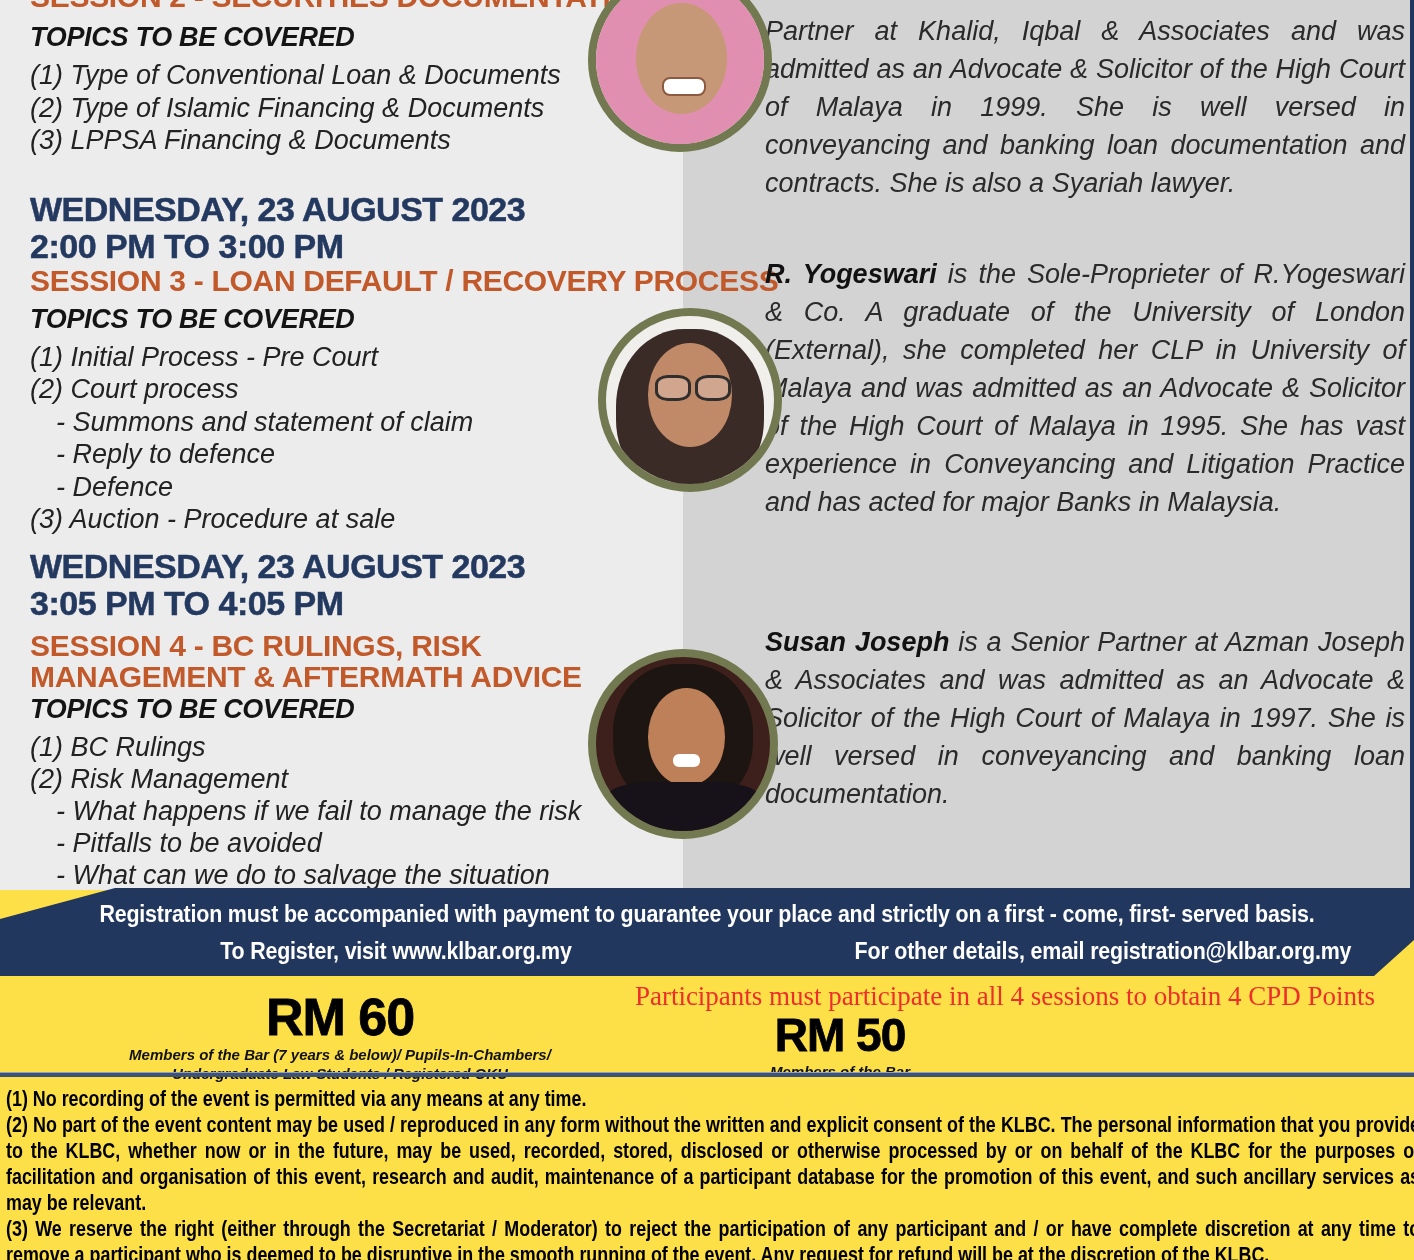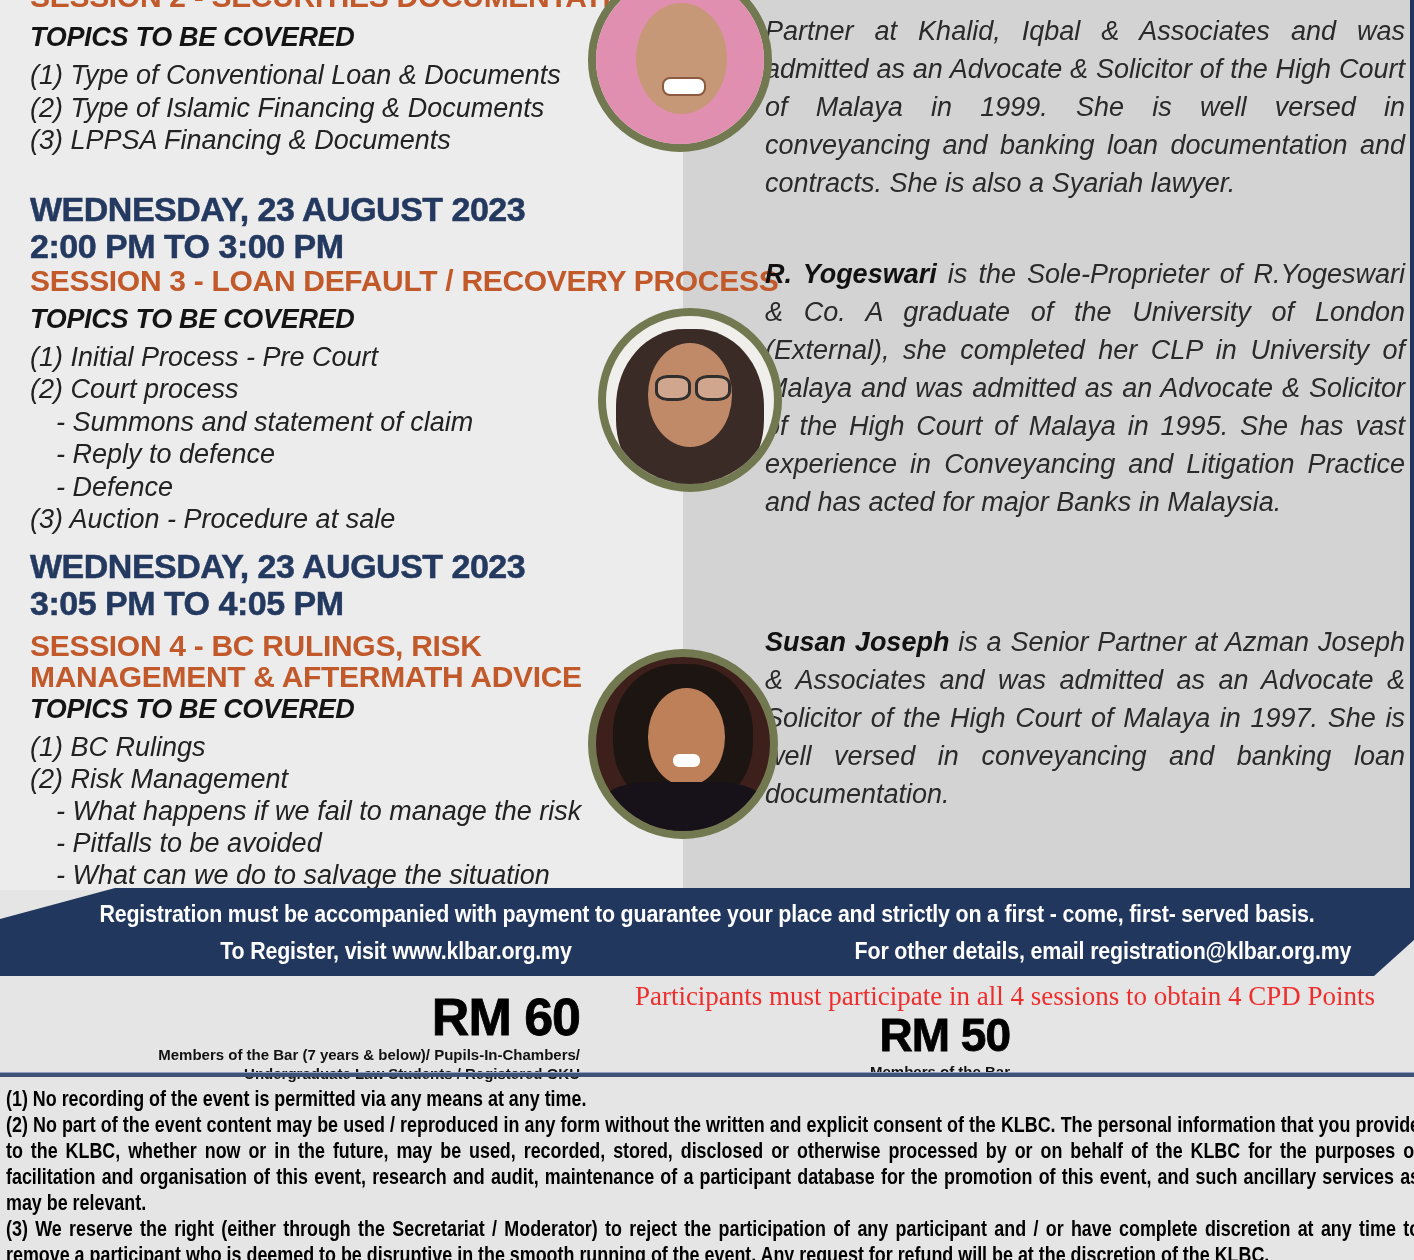--- a/index.html
+++ b/index.html
@@ -1,16 +1,16 @@
 <!DOCTYPE html>
 <html><head>
 <meta charset="utf-8">
 <style>
   html,body{margin:0;padding:0;background:#fff;}
-  .page{position:relative;width:1414px;height:1260px;background:#e5e5e5;overflow:hidden;
+  .page{position:relative;width:1414px;height:1260px;background:#fde047;overflow:hidden;
         font-family:"Liberation Sans","DejaVu Sans",sans-serif;}
   
   .main{position:absolute;left:0;top:0;width:1414px;height:890px;overflow:hidden;}
   .col-left{position:absolute;left:0;top:0;width:683px;height:890px;background:#ececec;}
   .col-right{position:absolute;left:683px;top:0;width:731px;height:890px;background:#d3d3d3;}
   .edge-strip{position:absolute;right:0;top:0;width:4px;height:890px;background:#21365c;}
   .left-content{position:absolute;left:30px;top:0;width:665px;}
   .h-clip{margin-top:-20px;color:#c1592a;font-weight:bold;font-size:30px;white-space:nowrap;letter-spacing:-0.3px;}
   .topics-head{margin-top:8px;font-size:27px;font-style:italic;font-weight:bold;color:#141414;letter-spacing:-0.3px;}
   .topics-head.g2{margin-top:8px;}
@@ -49,28 +49,28 @@
   
   .banner{position:absolute;top:888px;left:0;width:1414px;height:88px;background:#22375d;color:#fff;
           clip-path:polygon(115px 0,1414px 0,1414px 52px,1374px 88px,0 88px,0 31px);}
   .banner-inner{width:1520px;transform:scaleX(0.9303);transform-origin:0 0;padding-top:13px;font-weight:bold;letter-spacing:-0.2px;}
   .b1{text-align:center;font-size:23px;}
   .b2{display:flex;margin-top:10px;font-size:23px;}
   .b2 .bleft{width:56%;text-align:center;}
   .b2 .bright{flex:1;text-align:center;}
   
   .cpd{position:absolute;top:981px;left:600px;width:810px;text-align:center;color:#ee2d2d;font-size:27px;font-family:Liberation Serif, serif;}
-  .price{position:absolute;text-align:right;color:#000;}
+  .price{position:absolute;text-align:center;color:#000;}
   .amount{font-weight:bold;letter-spacing:-1px;-webkit-text-stroke:0.8px #000;}
   .p60{left:100px;top:993px;width:480px;}
   .p60 .amount{font-size:52px;line-height:48px;}
   .p80{left:670px;top:1012px;width:340px;}
   .p240{left:1070px;top:1012px;width:340px;}
   .p80 .amount,.p240 .amount{font-size:46px;line-height:46px;}
-  .plabel{font-size:15px;font-weight:bold;line-height:19px;margin-top:4px;color:#111;}
+  .plabel{font-size:15px;font-weight:bold;font-style:italic;line-height:19px;margin-top:4px;color:#111;}
   .divider{position:absolute;top:1072px;left:0;width:1414px;height:4px;background:#3e5276;border-top:1px solid #8fa0c0;}
   
   .terms{position:absolute;top:1086px;left:6px;width:1700px;transform:scaleX(0.8318);transform-origin:0 0;
          font-size:21.5px;font-weight:bold;color:#000;text-align:justify;line-height:26px;letter-spacing:0;}
   .terms p{margin:0;}
 </style>
 </head>
 <body>
 
 <div class="page">

